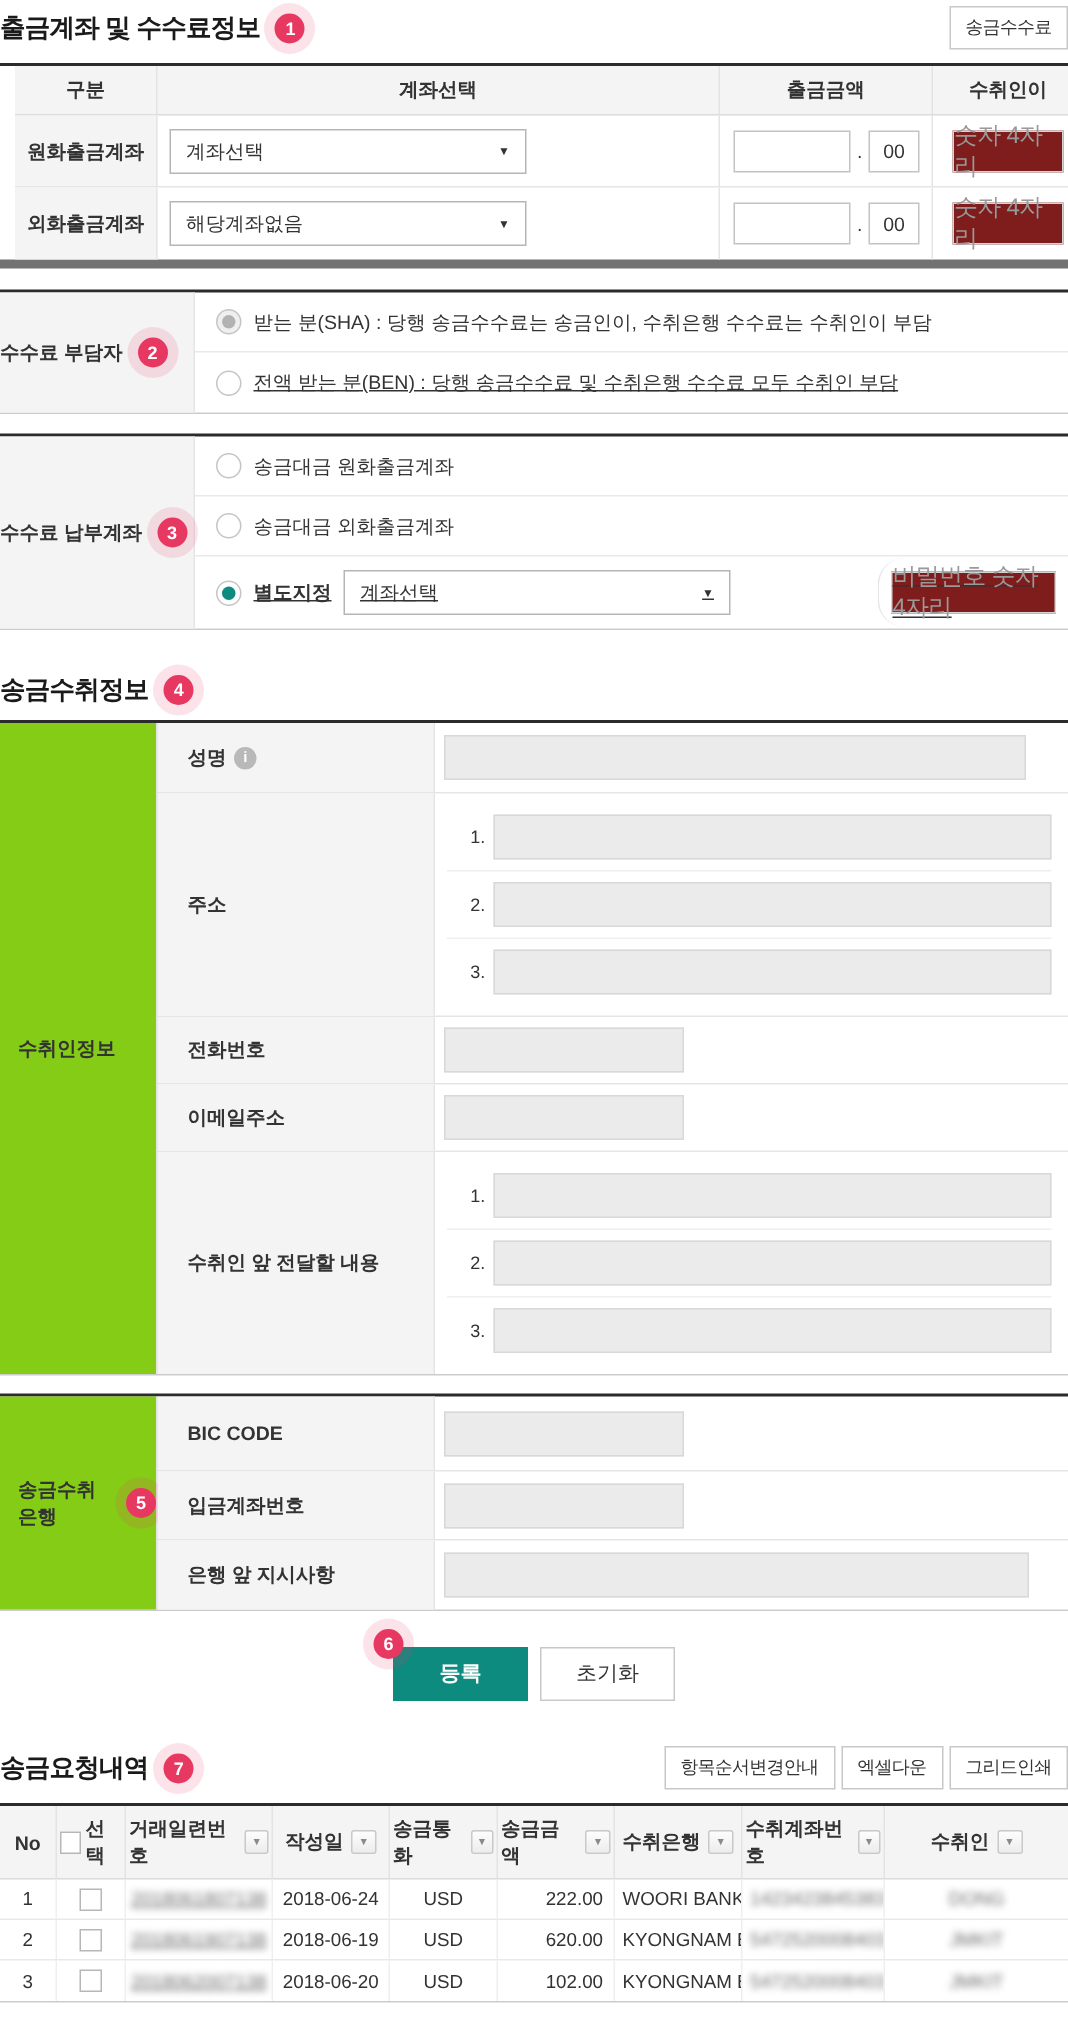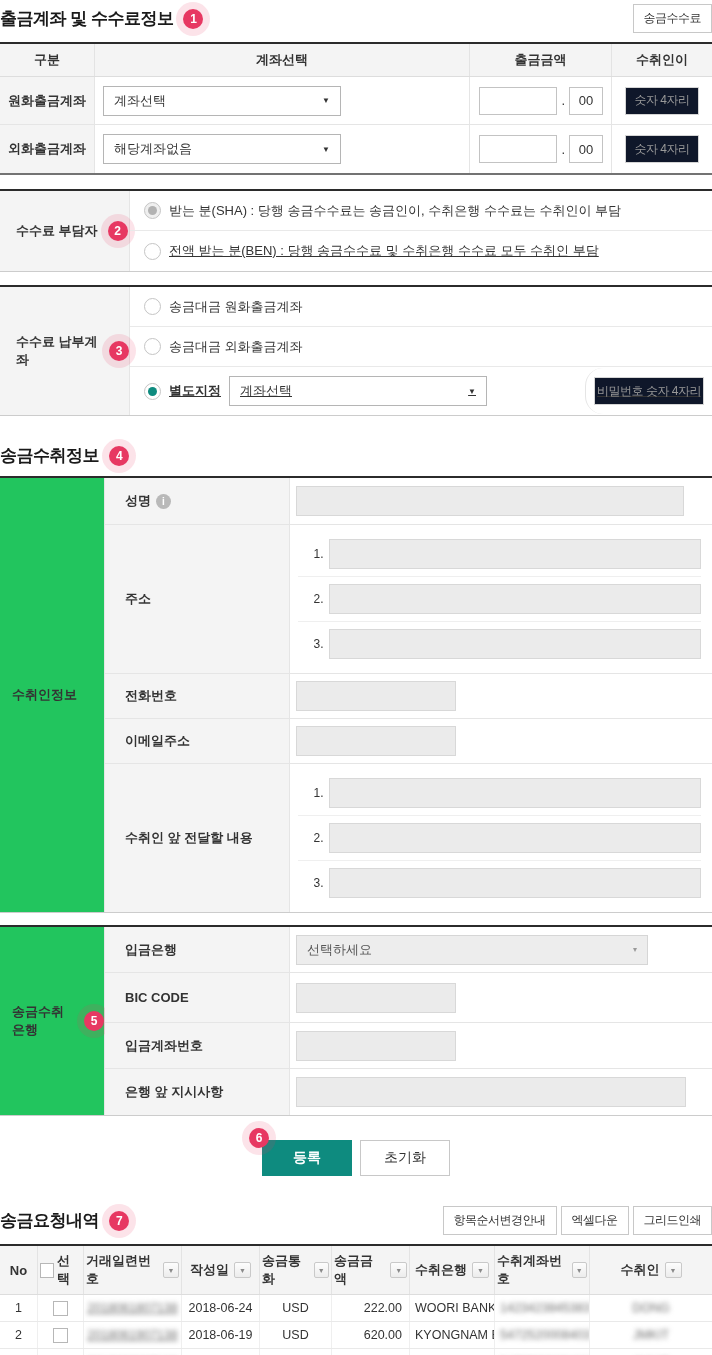--- a/index.html
+++ b/index.html
@@ -40,61 +40,61 @@
     padding: 0 10px; font-size: 13px; color: #333; cursor: pointer;
   }
   .select .arr { font-size: 8px; color: #333; margin-left: 8px; }
   .select.disabled { background: #ededed; border-color: #d6d6d6; color: #555; }
   .select.disabled .arr { color: #999; }
 
   .inp { height: 28px; border: 1px solid #c3c3c3; background: #fff; padding: 0 6px; font-family: inherit; font-size: 13px; }
   .inp-gray { height: 30px; border: 1px solid #d8d8d8; background: #ebebeb; padding: 0 6px; font-family: inherit; font-size: 13px; }
   .inp::placeholder, .inp-gray::placeholder { color: #999; }
   .pw-box {
-    height: 28px; border: 1px solid #d5d5d5; background: #0f172a; color: #999;
-    font-size: 12px; display: inline-flex; align-items: center; justify-content: center; letter-spacing: -0.5px;
+    height: 28px; border: 1px solid #d5d5d5; background: #7f1d1d; color: #999;
+    font-size: 16px; display: inline-flex; align-items: center; justify-content: center; letter-spacing: -0.5px;
   }
   .cents-box { width: 34px; height: 28px; border: 1px solid #c3c3c3; background: #fff; display: inline-flex; align-items: center; justify-content: center; font-size: 13px; }
 
   .radio { width: 17px; height: 17px; border-radius: 50%; border: 1px solid #c5c5c5; background: #fff; display: inline-flex; align-items: center; justify-content: center; flex: 0 0 auto; cursor: pointer; }
   .radio.sel-gray { background: #efefef; }
   .radio.sel-gray::after { content: ""; width: 9px; height: 9px; border-radius: 50%; background: #b2b2b2; }
   .radio.sel-teal::after { content: ""; width: 9px; height: 9px; border-radius: 50%; background: #0e8b7f; }
 
   .checkbox { width: 15px; height: 15px; border: 1px solid #b7b7b7; background: #fff; display: inline-block; cursor: pointer; }
 
   .info-icon { width: 15px; height: 15px; border-radius: 50%; background: #b9b9b9; color: #fff; font-size: 10px; font-weight: bold; display: inline-flex; align-items: center; justify-content: center; margin-left: 5px; font-style: normal; cursor: pointer; }
 
   .filter-btn { width: 17px; height: 16px; border: 1px solid #c9c9c9; border-radius: 2px; background: linear-gradient(#fdfdfd,#ececec); color: #8a8a8a; font-size: 7px; display: inline-flex; align-items: center; justify-content: center; margin-left: 5px; cursor: pointer; }
 
   
-  .t1 { border-top: 2px solid #2b2b2b; border-bottom: 2px solid #737373; margin-bottom: 14px; }
+  .t1 { border-top: 2px solid #2b2b2b; border-bottom: 6px solid #737373; margin-bottom: 14px; padding-left: 10px; }
   .t1 .hrow { display: grid; grid-template-columns: 95px 375px 142px 100px; background: #f4f4f4; border-bottom: 1px solid #ddd; }
   .t1 .hrow > div { padding: 7px 4px; text-align: center; font-weight: bold; border-right: 1px solid #e3e3e3; font-size: 13px; }
   .t1 .hrow > div:last-child { border-right: none; }
   .t1 .brow { display: grid; grid-template-columns: 95px 375px 142px 100px; border-bottom: 1px solid #e5e5e5; min-height: 48px; }
   .t1 .brow:last-child { border-bottom: none; }
   .t1 .brow > div { display: flex; align-items: center; border-right: 1px solid #e5e5e5; padding: 8px; }
   .t1 .brow > div:last-child { border-right: none; }
   .t1 .lbl-cell { background: #f4f4f4; justify-content: center; font-weight: bold; font-size: 13px; }
   .amount-cell { justify-content: flex-end; gap: 4px; }
 
   
   .sec-tbl { border-top: 2px solid #2b2b2b; border-bottom: 1px solid #ccc; display: grid; grid-template-columns: 130px 1fr; margin-bottom: 13px; }
-  .sec-tbl .side { background: #f4f4f4; border-right: 1px solid #e5e5e5; display: flex; align-items: center; padding-left: 16px; font-weight: bold; gap: 10px; font-size: 13px; }
+  .sec-tbl .side { background: #f4f4f4; border-right: 1px solid #e5e5e5; display: flex; align-items: center; padding-left: 0; font-weight: bold; gap: 10px; font-size: 13px; }
   .sec-tbl .opts { display: flex; flex-direction: column; }
   .opt-row { display: flex; align-items: center; gap: 8px; padding: 10px 14px; border-bottom: 1px solid #e9e9e9; min-height: 40px; }
   .opt-row:last-child { border-bottom: none; text-decoration: underline; }
   .opt-split { display: grid; grid-template-columns: 1fr 127px; padding: 0; }
   .opt-split .left { display: flex; align-items: center; gap: 8px; padding: 9px 14px; }
   .opt-split .right { border-left: 1px solid #e5e5e5; display: flex; align-items: center; justify-content: center; padding: 9px 8px; border-radius: 18px; }
 
   
   .det-tbl { border-top: 2px solid #2b2b2b; border-bottom: 1px solid #ccc; display: grid; grid-template-columns: 105px 1fr; }
-  .det-tbl .group { background: #22c55e; border-right: 1px solid #e5e5e5; display: flex; align-items: center; padding-left: 12px; font-weight: bold; gap: 8px; font-size: 13px; }
+  .det-tbl .group { background: #84cc16; border-right: 1px solid #e5e5e5; display: flex; align-items: center; padding-left: 12px; font-weight: bold; gap: 8px; font-size: 13px; }
   .det-rows { display: flex; flex-direction: column; }
   .det-row { display: grid; grid-template-columns: 185px 1fr; border-bottom: 1px solid #e5e5e5; }
   .det-row:last-child { border-bottom: none; }
   .det-row .flabel { background: #f4f4f4; border-right: 1px solid #e5e5e5; display: flex; align-items: center; padding: 10px 0 10px 20px; font-weight: bold; font-size: 13px; }
   .det-row .fval { display: flex; align-items: center; padding: 7px 10px 7px 6px; }
   .multiline { flex-direction: column; align-items: stretch; gap: 0; padding: 0 10px 0 0; }
   .ml-row { display: flex; align-items: center; gap: 5px; padding: 7px 0 7px 14px; border-bottom: 1px solid #efefef; }
   .ml-row:last-child { border-bottom: none; }
   .ml-num { width: 12px; text-align: right; color: #333; font-size: 12px; }
 
@@ -296,31 +296,20 @@
     </div>
   </div>
 </div>
 
 <div class="det-tbl" style="margin-top:12px">
   <div class="group">
     <span>송금수취은행</span>
     <span class="badge">5</span>
   </div>
   <div class="det-rows">
-    <div class="det-row" style="min-height:46px">
-      <div class="flabel">
-        <span>입금은행</span>
-      </div>
-      <div class="fval">
-        <span class="select disabled" style="width:352px">
-          <span>선택하세요</span>
-          <span class="arr">▾</span>
-        </span>
-      </div>
-    </div>
     <div class="det-row" style="min-height:50px">
       <div class="flabel">
         <span>BIC CODE</span>
       </div>
       <div class="fval">
         <input class="inp-gray" style="width: 160px;">
       </div>
     </div>
     <div class="det-row" style="min-height:46px">
       <div class="flabel">

